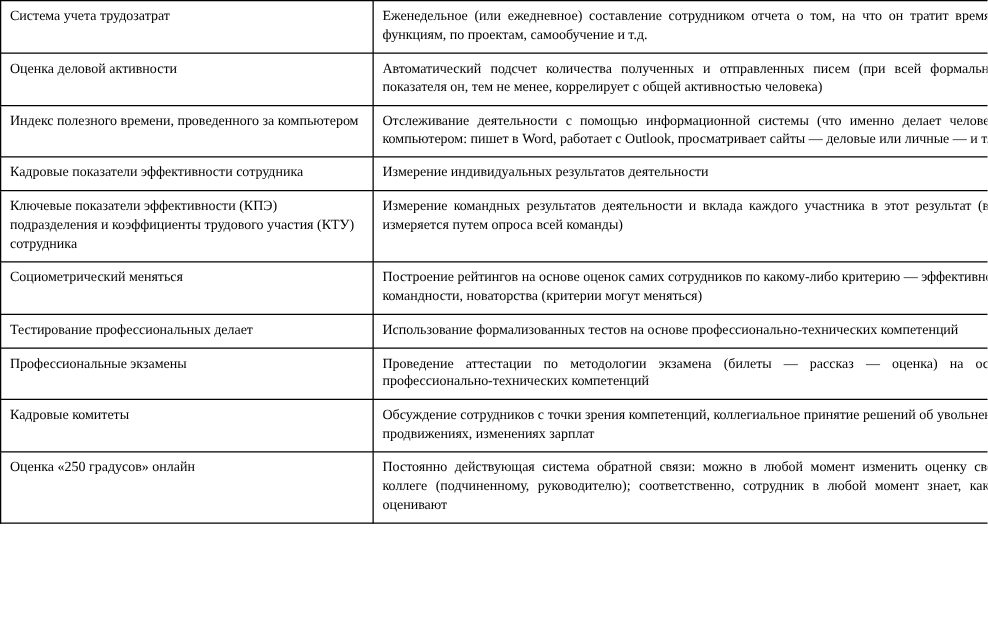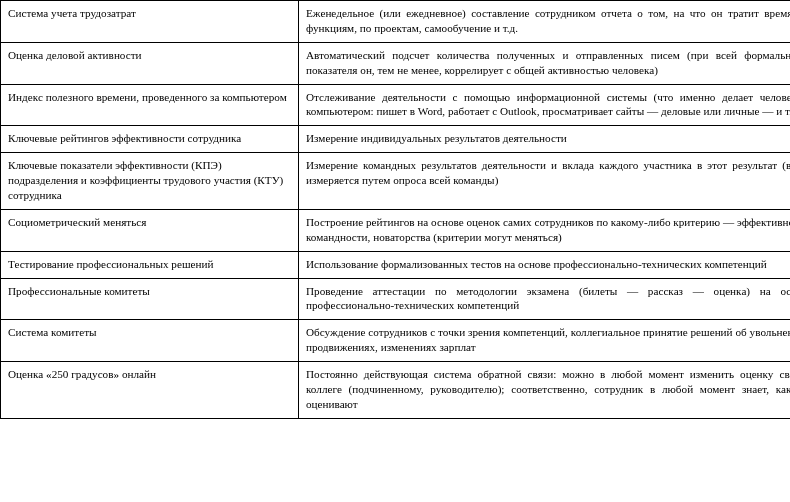--- a/index.html
+++ b/index.html
@@ -68,21 +68,21 @@
     <tr>
       <td class="col-term">
           <span class="cell-text">Индекс полезного времени, проведенного за компьютером</span>
         </td>
       <td class="col-desc">
           <span class="cell-text">Отслеживание деятельности с помощью информационной системы (что именно делает человек за компьютером: пишет в Word, работает с Outlook, просматривает сайты — деловые или личные — и т.д.</span>
         </td>
     </tr>
     <tr>
       <td class="col-term">
-          <span class="cell-text">Ключевые рейтингов эффективности сотрудника</span>
+          <span class="cell-text">Кадровые показатели эффективности сотрудника</span>
         </td>
       <td class="col-desc">
           <span class="cell-text">Измерение индивидуальных результатов деятельности</span>
         </td>
     </tr>
     <tr>
       <td class="col-term">
           <span class="cell-text">Ключевые показатели эффективности (КПЭ) подразделения и коэффициенты трудового участия (КТУ) сотрудника</span>
         </td>
       <td class="col-desc">
@@ -92,37 +92,37 @@
     <tr>
       <td class="col-term">
           <span class="cell-text">Социометрический меняться</span>
         </td>
       <td class="col-desc">
           <span class="cell-text">Построение рейтингов на основе оценок самих сотрудников по какому-либо критерию — эффективности, командности, новаторства (критерии могут меняться)</span>
         </td>
     </tr>
     <tr>
       <td class="col-term">
-          <span class="cell-text">Тестирование профессиональных решений</span>
+          <span class="cell-text">Тестирование профессиональных делает</span>
         </td>
       <td class="col-desc">
           <span class="cell-text">Использование формализованных тестов на основе профессионально-технических компетенций</span>
         </td>
     </tr>
     <tr>
       <td class="col-term">
-          <span class="cell-text">Профессиональные комитеты</span>
+          <span class="cell-text">Профессиональные экзамены</span>
         </td>
       <td class="col-desc">
           <span class="cell-text">Проведение аттестации по методологии экзамена (билеты — рассказ — оценка) на основе профессионально-технических компетенций</span>
         </td>
     </tr>
     <tr>
       <td class="col-term">
-          <span class="cell-text">Система комитеты</span>
+          <span class="cell-text">Кадровые комитеты</span>
         </td>
       <td class="col-desc">
           <span class="cell-text">Обсуждение сотрудников с точки зрения компетенций, коллегиальное принятие решений об увольнениях, продвижениях, изменениях зарплат</span>
         </td>
     </tr>
     <tr>
       <td class="col-term">
           <span class="cell-text">Оценка «250 градусов» онлайн</span>
         </td>
       <td class="col-desc">

